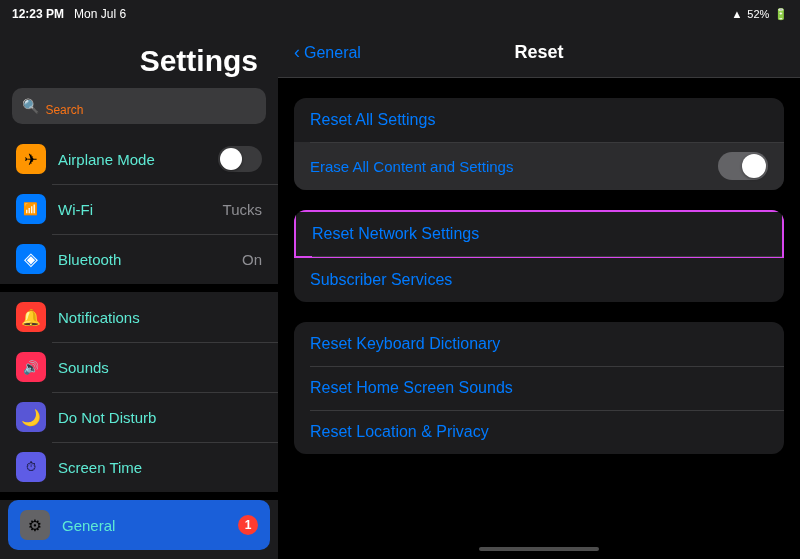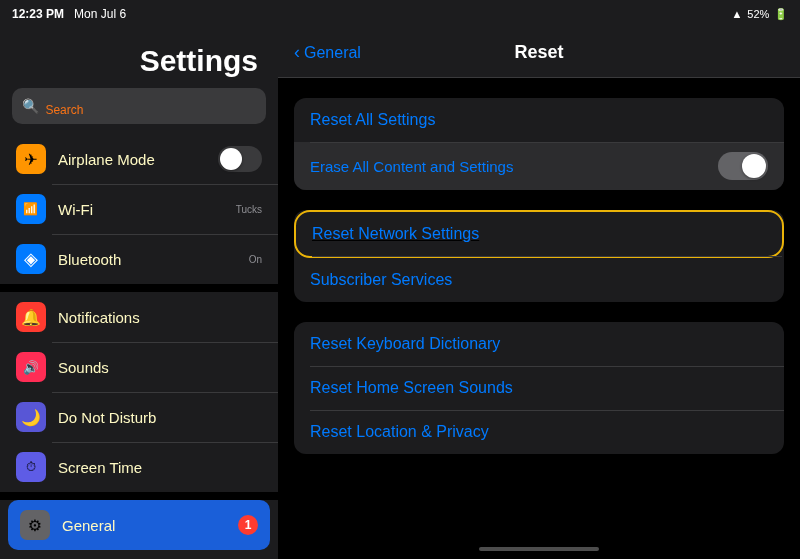--- a/index.html
+++ b/index.html
@@ -117,27 +117,27 @@
       width: 30px;
       height: 30px;
       border-radius: 7px;
       display: flex;
       align-items: center;
       justify-content: center;
       flex-shrink: 0;
       font-size: 16px;
     }
     .sidebar-item-label {
-      color: #fef9c3;
+      color: #5eead4;
       font-size: 15px;
       flex: 1;
     }
     .sidebar-item-value {
       color: #8e8e93;
-      font-size: 10px;
+      font-size: 15px;
     }
     .badge {
       background: #ff3b30;
       color: #fff;
       border-radius: 10px;
       min-width: 20px;
       height: 20px;
       display: flex;
       align-items: center;
       justify-content: center;
@@ -234,38 +234,36 @@
       overflow: hidden;
     }
 
     .settings-row {
       padding: 13px 16px;
       display: flex;
       align-items: center;
       justify-content: space-between;
       position: relative;
       cursor: pointer;
-      border-radius: 16px;
     }
     .settings-row:not(:last-child)::after {
       content: '';
       position: absolute;
       bottom: 0;
       left: 16px;
       right: 0;
       height: 0.5px;
       background: #3a3a3c;
     }
     .settings-row-label {
       color: #007aff;
       font-size: 16px;
     }
     .settings-row.highlighted {
-      border: 2px solid #eab308;
-      text-decoration: underline;
+      border: 2px solid #d946ef;
     }
 
     
     .erase-row {
       background: #2c2c2e;
       padding: 10px 16px;
       display: flex;
       align-items: center;
       justify-content: space-between;
     }

